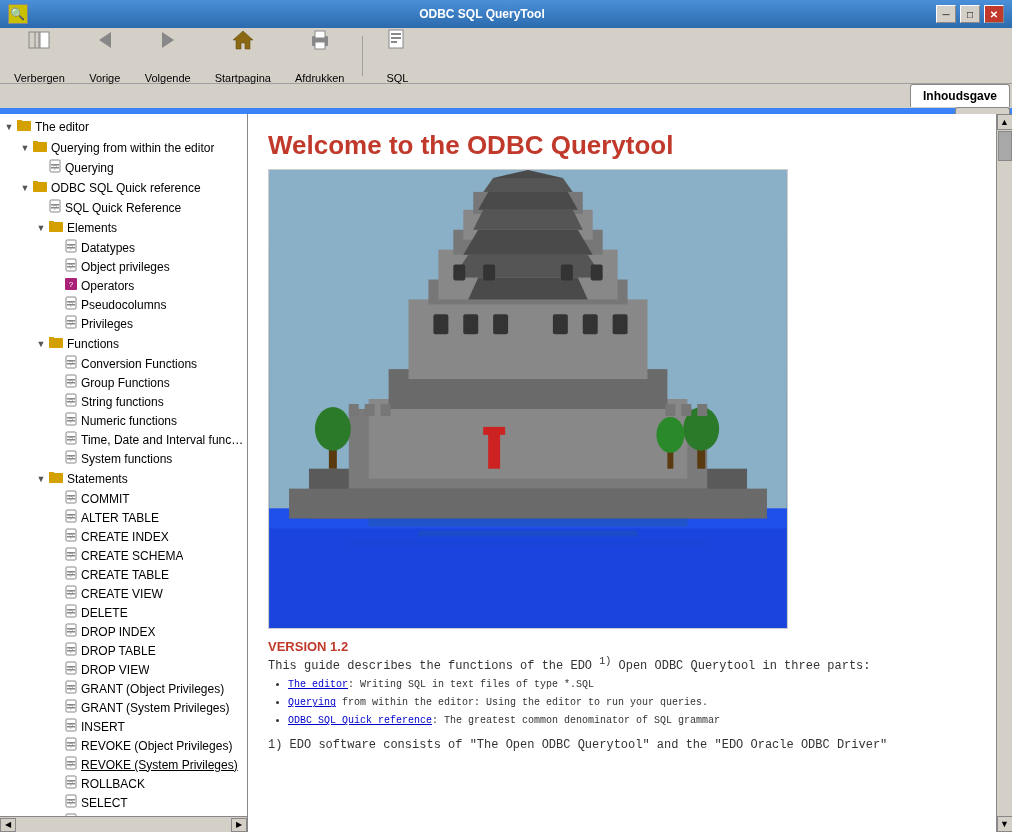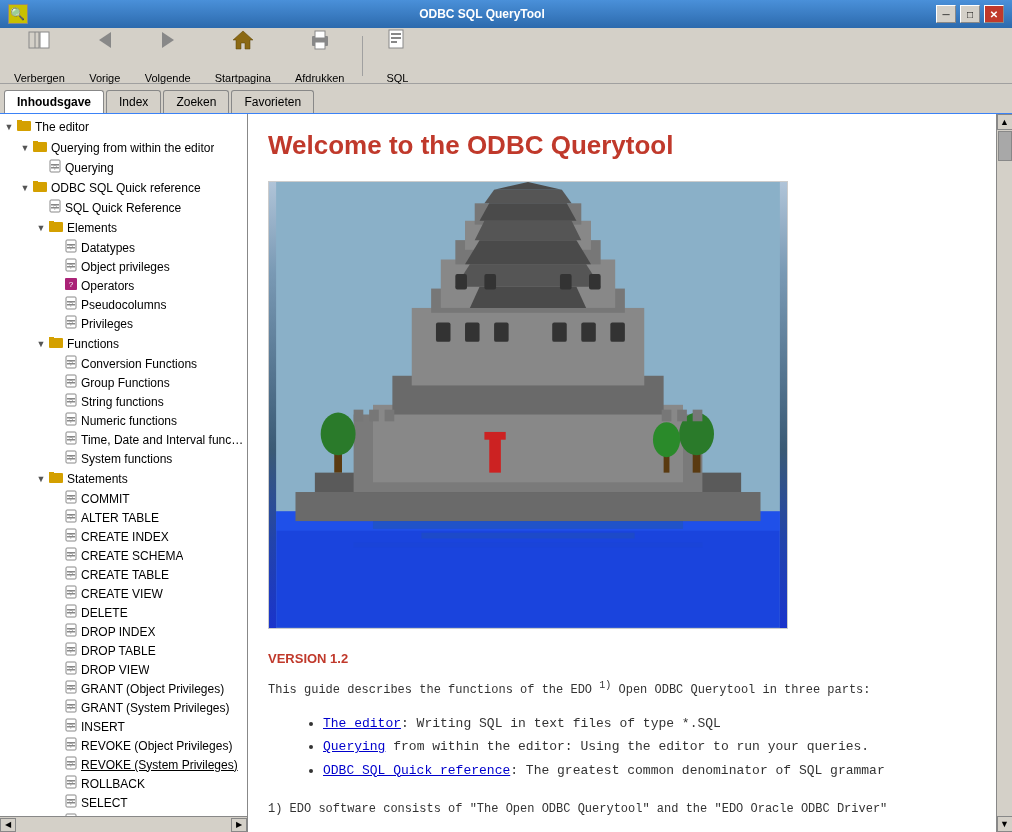--- a/index.html
+++ b/index.html
@@ -55,22 +55,23 @@
       display: flex;
       height: calc(832px - 28px - 56px - 30px);
     }
 
     
     .tabs-bar {
       background: #d4d0c8;
       display: flex;
       align-items: flex-end;
       height: 30px;
-      border-bottom: 1px solid #3b82f6;
+      border-bottom: 6px solid #3b82f6;
       padding-left: 4px;
+      flex-direction: column;
     }
     .tab {
       padding: 4px 12px;
       border: 1px solid #888;
       border-bottom: none;
       background: #d4d0c8;
       cursor: pointer;
       font-size: 12px;
       margin-right: 2px;
       border-radius: 3px 3px 0 0;
@@ -118,21 +119,20 @@
     }
 
     
     .right-panel {
       flex: 1;
       background: #fff;
       overflow-y: auto;
       padding: 16px 20px;
       display: flex;
       flex-direction: column;
-      gap: 12px;
     }
 
     .welcome-title {
       color: #c0392b;
       font-size: 26px;
       font-weight: bold;
       margin-bottom: 8px;
     }
 
     .castle-img {
@@ -155,21 +155,21 @@
     }
 
     .desc-text {
       font-size: 12px;
       color: #333;
       font-family: 'Courier New', monospace;
       line-height: 1.6;
     }
 
     .bullet-list { list-style: disc; padding-left: 20px; }
-    .bullet-list li { font-size: 13px; color: #333; font-family: 'Courier New', monospace; line-height: 1.8; margin-left: 35px; }
+    .bullet-list li { font-size: 10px; color: #333; font-family: 'Courier New', monospace; line-height: 1.8; }
     .bullet-list li a { color: #0000cc; text-decoration: underline; }
 
     .footnote { font-size: 12px; color: #333; font-family: 'Courier New', monospace; margin-top: 8px; }
 
     
     ::-webkit-scrollbar { width: 16px; height: 16px; }
     ::-webkit-scrollbar-track { background: #d4d0c8; }
     ::-webkit-scrollbar-thumb { background: #a0a0a0; border: 1px solid #888; }
     ::-webkit-scrollbar-button { background: #d4d0c8; border: 1px solid #888; width: 16px; height: 16px; }
 

